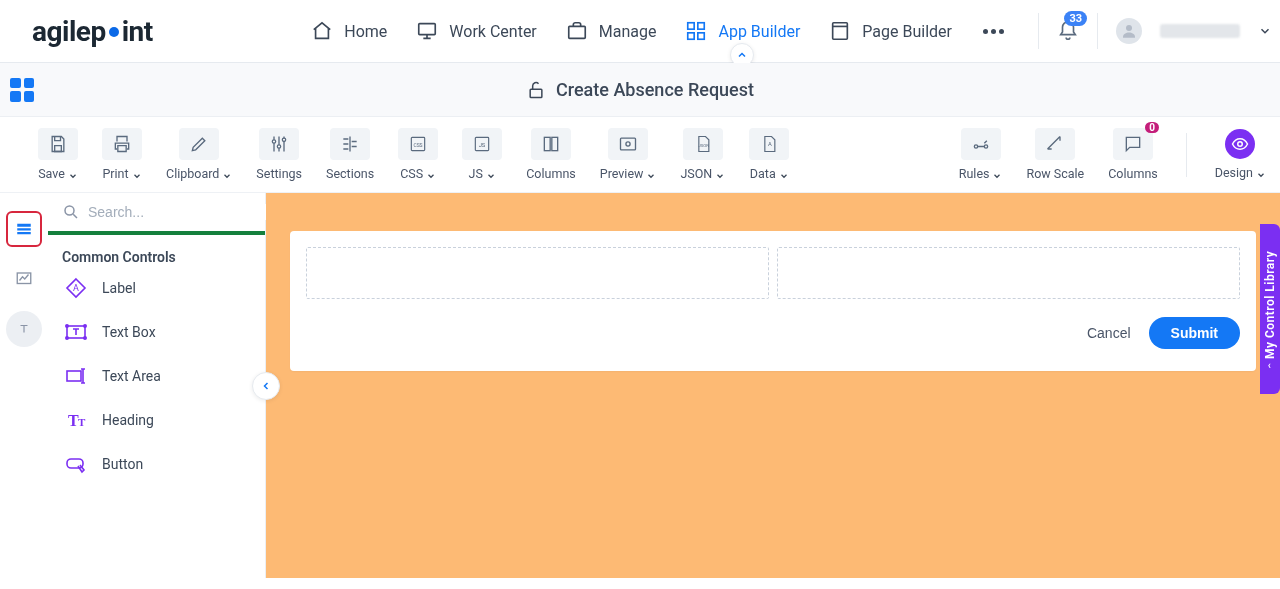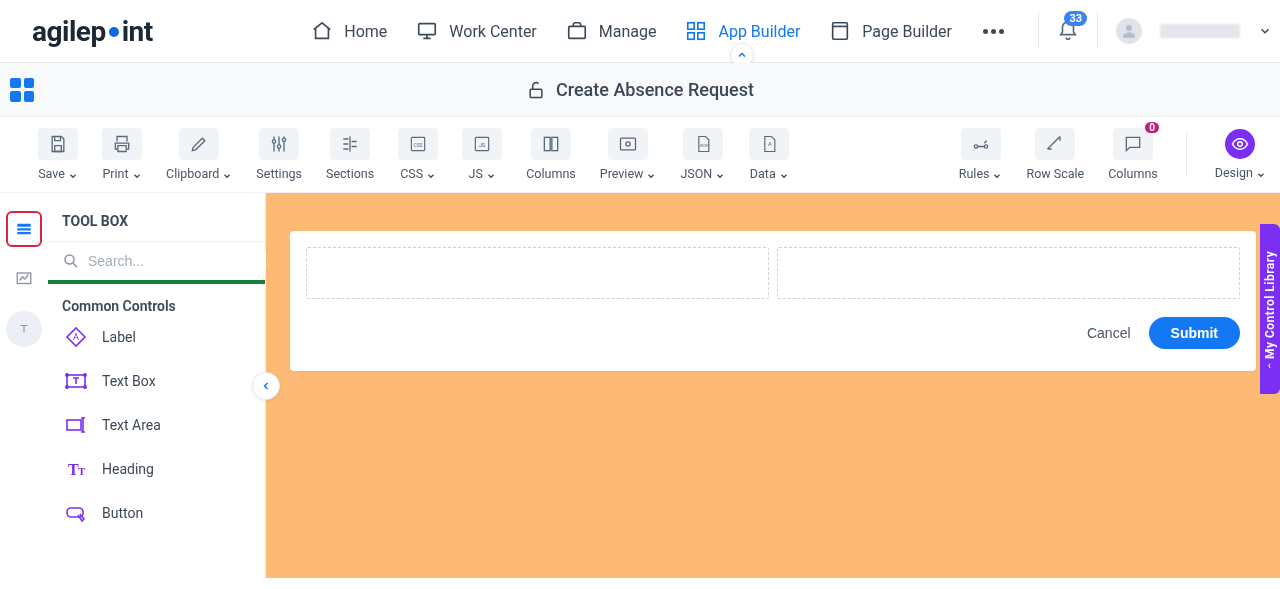--- a/index.html
+++ b/index.html
@@ -418,21 +418,20 @@
         </svg>
     </div>
     <div class="rail-btn round">
       <svg width="14" height="14" viewBox="0 0 24 24" fill="none" stroke="#8a94a6" stroke-width="2">
           <path d="M6 6h12M12 6v12"></path>
         </svg>
     </div>
   </div>
 
   <div class="toolbox">
-    <div class="toolbox-title">TOOL BOX</div>
     <div class="search-row">
       <span>
           <svg width="18" height="18" viewBox="0 0 24 24" fill="none" stroke="#8a94a6" stroke-width="2">
             <circle cx="10" cy="10" r="6"></circle>
             <path d="M15 15l5 5"></path>
           </svg>
         </span>
       <input type="text" placeholder="Search..." style="">
     </div>
     <div class="section-title">Common Controls</div>

